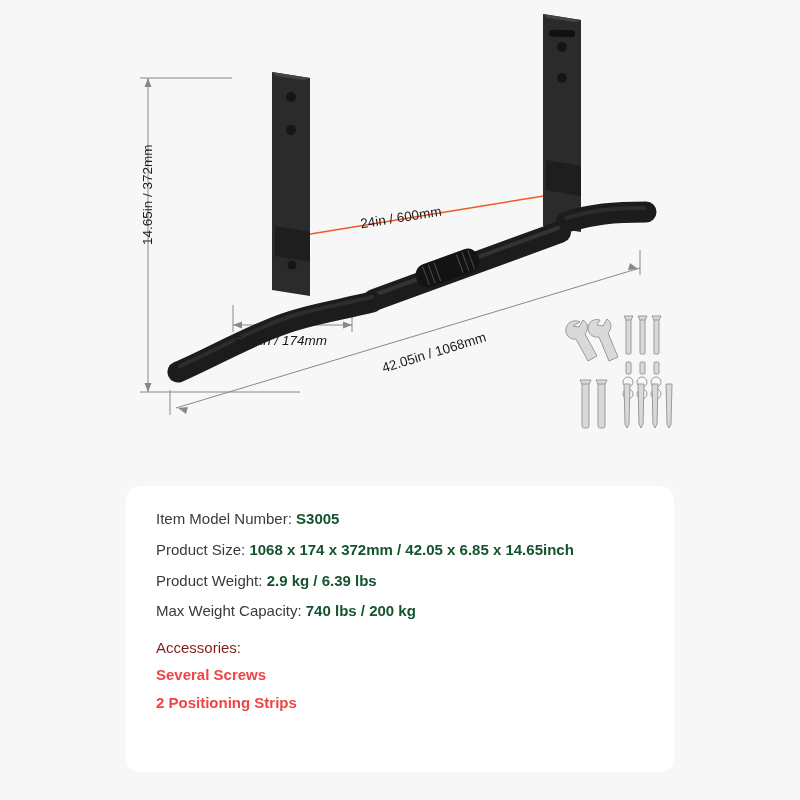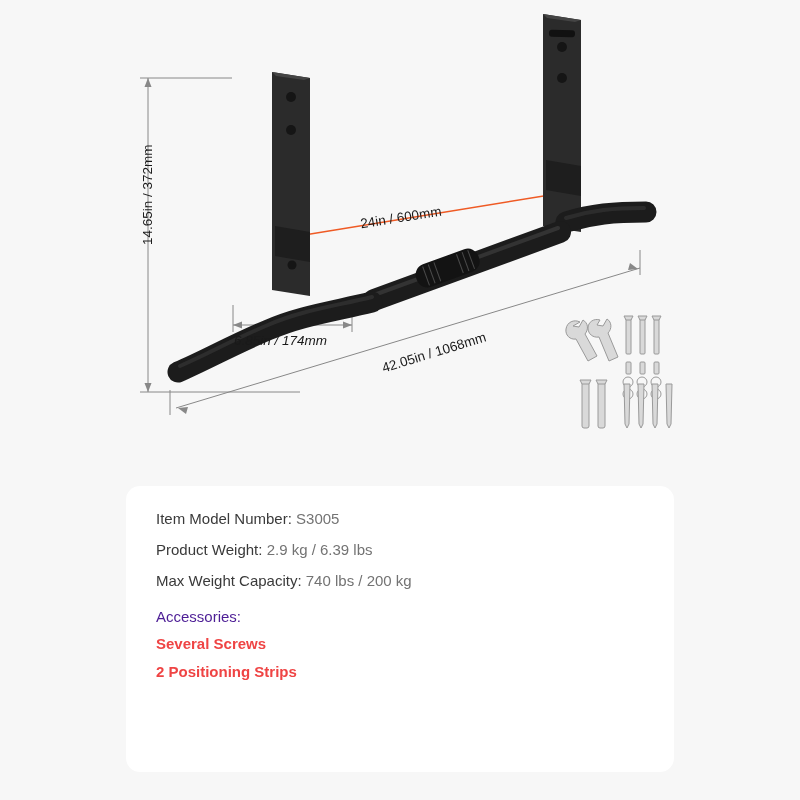--- a/index.html
+++ b/index.html
@@ -47,26 +47,26 @@
     padding: 24px 30px 10px 30px;
   }
   .spec-line {
     font-size: 15px;
     color: #3a3a3a;
     margin-bottom: 12px;
     line-height: 1.25;
     white-space: nowrap;
   }
   .spec-line .val {
-    color: #737373;
-    font-weight: normal;
+    color: #14532d;
+    font-weight: bold;
   }
   .acc-title {
     font-size: 15px;
-    color: #4c1d95;
+    color: #7f1d1d;
     margin-top: 18px;
     margin-bottom: 10px;
   }
   .acc-item {
     font-size: 15px;
     color: #ef4444;
     font-weight: bold;
     margin-bottom: 11px;
     white-space: nowrap;
   }
@@ -188,20 +188,23 @@
 
   <div class="dim-label" style="left:380px; top:345px; transform:rotate(-17deg);">42.05in / 1068mm</div>
 </div>
 
 <div class="spec-card">
 
   <div class="spec-line">
     <span>Item Model Number: </span><span class="val">S3005</span>
   </div>
 
+  <div class="spec-line">
+    <span>Product Size: </span><span class="val">1068 x 174 x 372mm / 42.05 x 6.85 x 14.65inch</span>
+  </div>
 
   <div class="spec-line">
     <span>Product Weight: </span><span class="val">2.9 kg / 6.39 lbs</span>
   </div>
 
   <div class="spec-line">
     <span>Max Weight Capacity: </span><span class="val">740 lbs / 200 kg</span>
   </div>
 
   <div class="acc-title">Accessories:</div>

